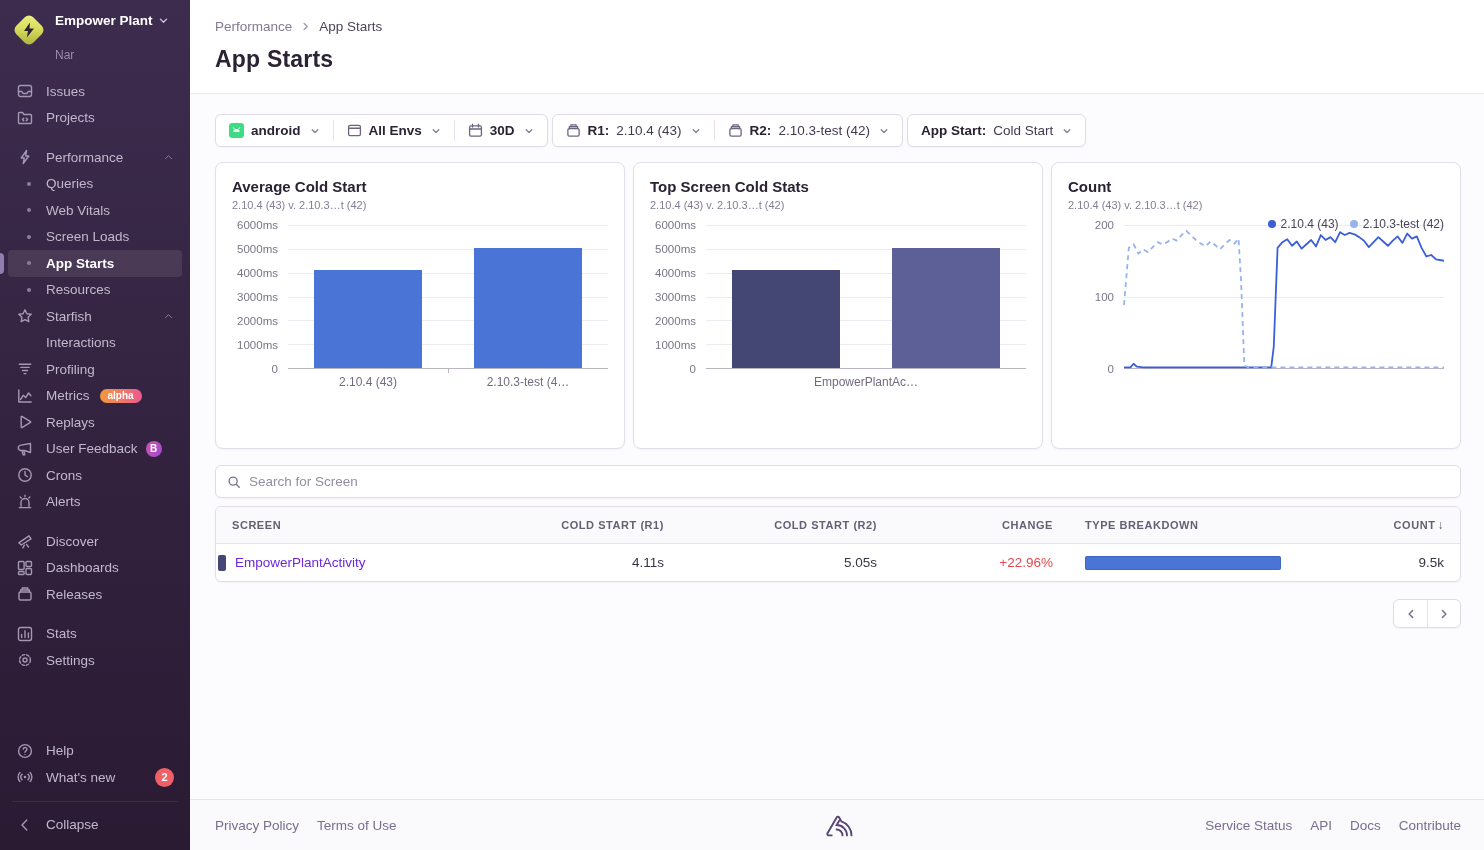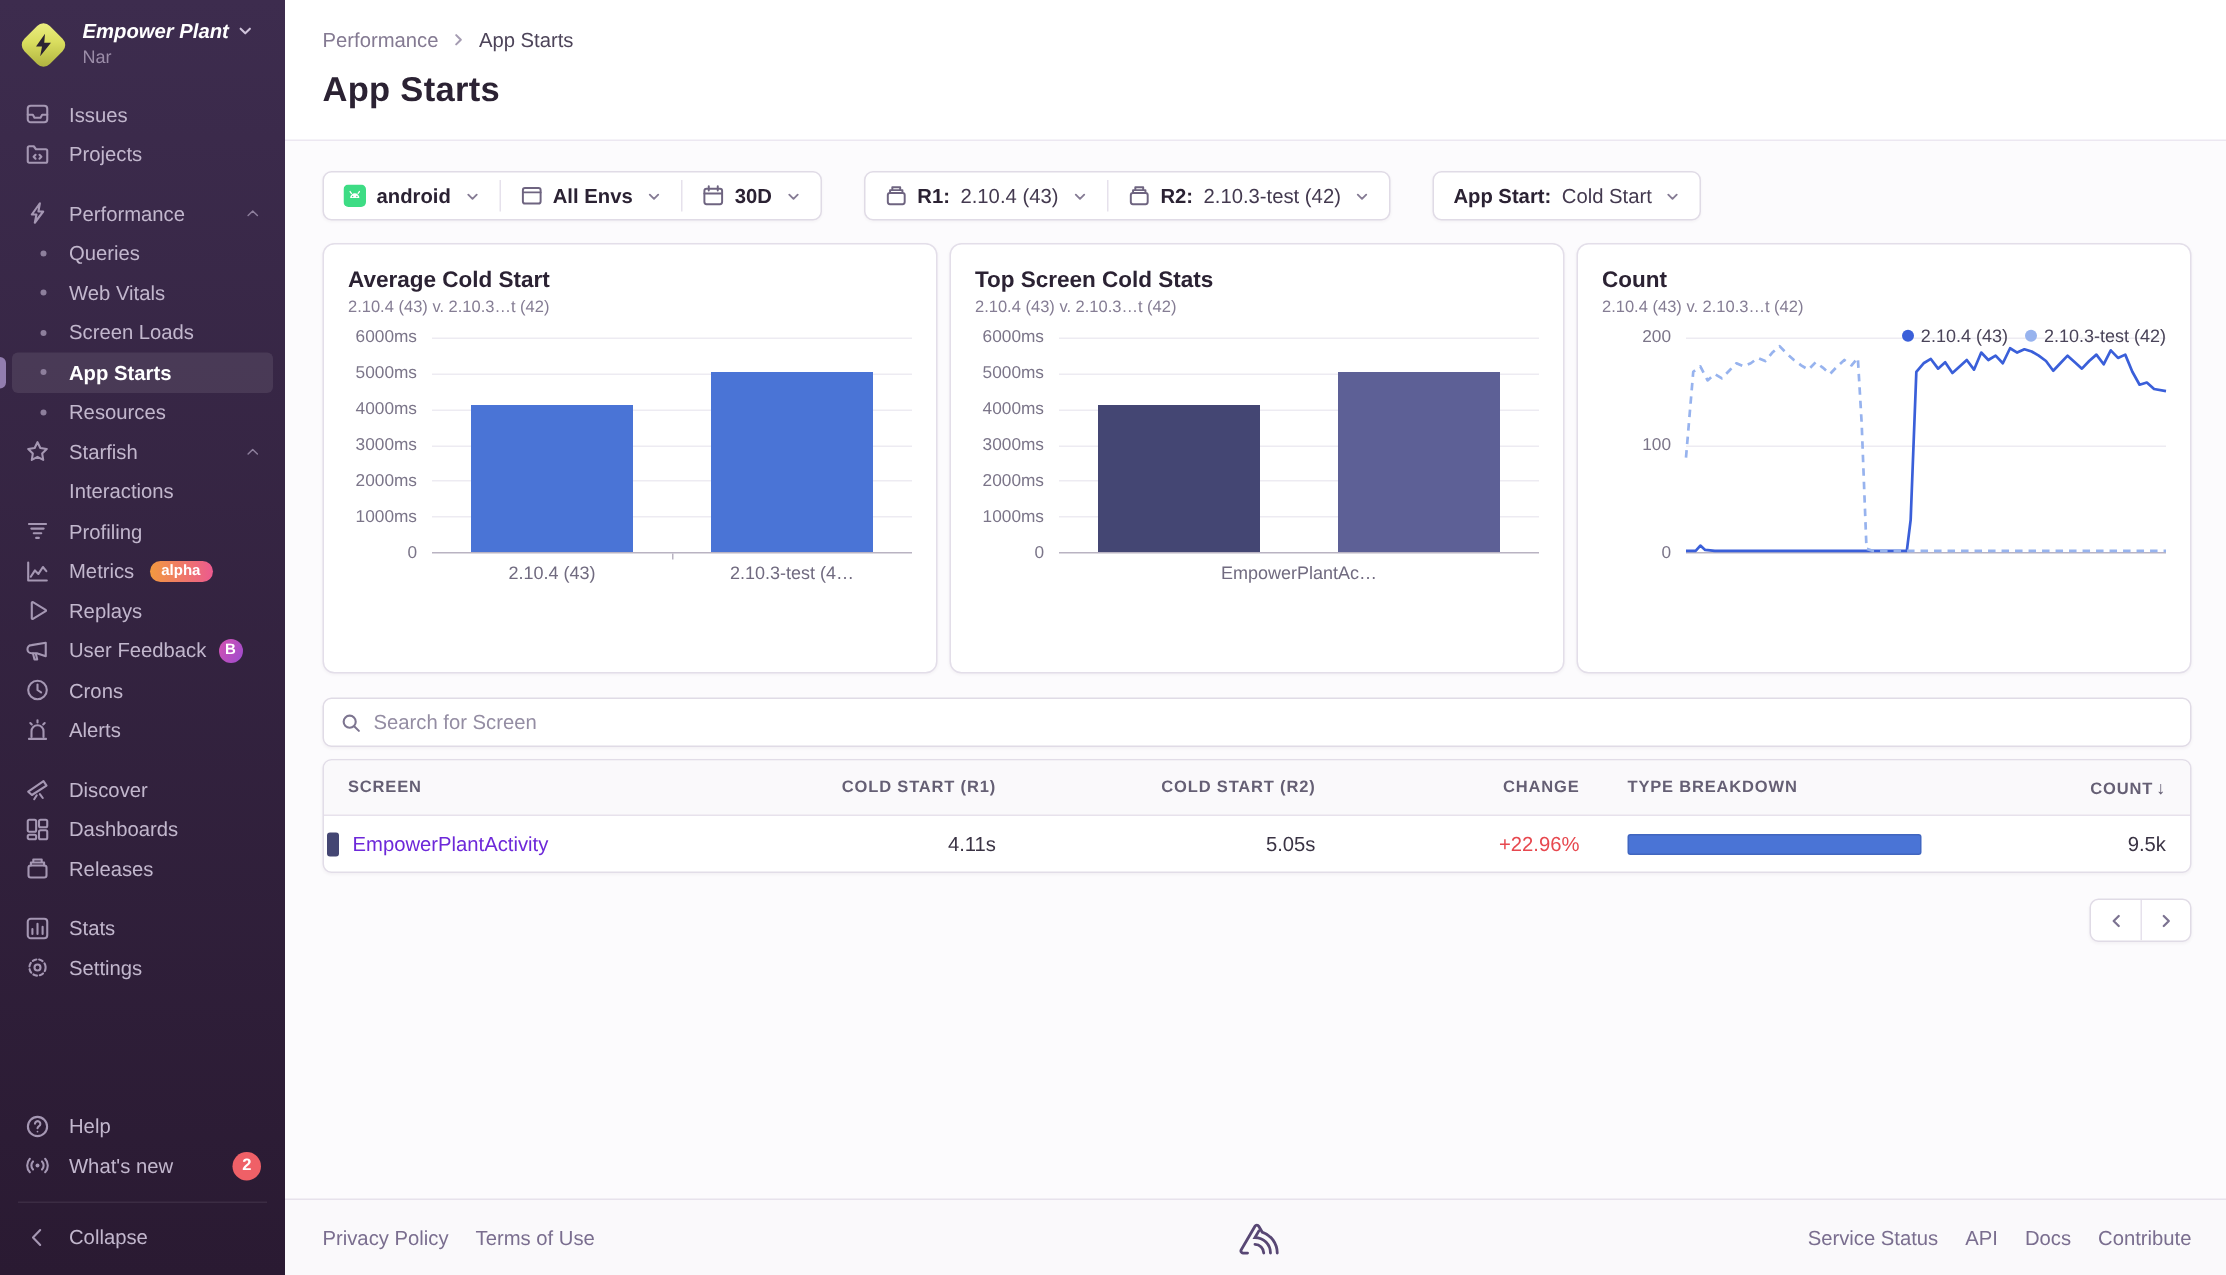--- a/index.html
+++ b/index.html
@@ -8,22 +8,22 @@
   .app { display:flex; width:100%; height:100%; }
 
   
   .sidebar { width:190px; flex:0 0 190px; height:100%; background:linear-gradient(180deg,#3d2c4e 0%,#2a1a32 100%);
              display:flex; flex-direction:column; color:#c2b7cd; overflow:hidden; }
   .org { display:flex; align-items:flex-start; gap:9px; padding:13px 12px 10px 12px; cursor:pointer; }
   .org-logo { width:34px; height:34px; position:relative; flex:0 0 34px; }
   .org-logo .diamond { position:absolute; left:5px; top:5px; width:24px; height:24px; border-radius:6px;
                        transform:rotate(45deg); background:linear-gradient(135deg,#eef087 0%,#d9dd5e 45%,#a9ad3c 100%); }
   .org-logo svg { position:absolute; left:8px; top:8px; }
-  .org-name { font-size:13.5px; font-weight:700; color:#fff; display:flex; align-items:center; gap:5px; white-space:nowrap;font-style:italic; }
-  .org-sub { font-size:12px; color:#9b8ca8; margin-top:3px; }
+  .org-name { font-size:13.5px; font-weight:700; color:#fff; display:flex; align-items:center; gap:5px; white-space:nowrap; }
+  .org-sub { font-size:12px; color:#9b8ca8; margin-top:20px; }
   .nav { flex:1 1 auto; padding:6px 8px 0 8px; overflow:hidden; }
   .nav-item { position:relative; display:flex; align-items:center; height:26.5px; padding:0 8px; border-radius:4px;
               font-size:13.5px; cursor:pointer; white-space:nowrap; }
   .nav-item.gap { margin-top:13px; }
   .nav-icon { width:18px; display:flex; align-items:center; justify-content:center; color:#a597b3; flex:0 0 18px; }
   .nav-label { margin-left:12px; }
   .nav-item.sub .nav-label { margin-left:12px; }
   .nav-item.active { background:rgba(255,255,255,.09); color:#fff; font-weight:600; }
   .nav-item.active::before { content:""; position:absolute; left:-8px; top:3px; bottom:3px; width:4px;
                              border-radius:0 4px 4px 0; background:#927daf; }
@@ -41,21 +41,21 @@
   
   .main { flex:1 1 auto; display:flex; flex-direction:column; min-width:0; background:#fcfbfd; }
   .page-header { background:#fff; padding:19px 23px 20px 25px; border-bottom:1px solid #ece7f1; }
   .breadcrumb { display:flex; align-items:center; gap:8px; font-size:13.5px; color:#847a92; }
   .breadcrumb .crumb-sep { color:#a59cb2; display:flex; }
   .breadcrumb .crumb-last { color:#4d4459; }
   .page-title { font-size:23px; font-weight:700; color:#2b2233; margin-top:12px; letter-spacing:.2px; }
   .page-body { flex:1 1 auto; padding:20px 23px 0 25px; }
 
   
-  .filter-row { display:flex; gap:28px; margin-bottom:15px; }
+  .filter-row { display:flex; gap:4px; margin-bottom:15px; }
   .pill-group { display:flex; align-items:stretch; background:#fff; border:1px solid #e0dbe6; border-radius:6px;
                 box-shadow:0 1px 2px rgba(43,34,51,.04); overflow:hidden; }
   .pill { display:flex; align-items:center; gap:7px; padding:0 13px; height:31px; background:transparent; border:0;
           font-family:inherit; font-size:13.5px; color:#2b2233; cursor:pointer; white-space:nowrap; }
   .pill b { font-weight:700; }
   .pill .f-val { color:#43394f; font-weight:400; }
   .pill-div { width:1px; background:#e6e1ec; margin:5px 0; }
   .f-icon { display:flex; align-items:center; color:#6e6480; }
   .chev { color:#857b94; display:flex; margin-left:2px; }
 

